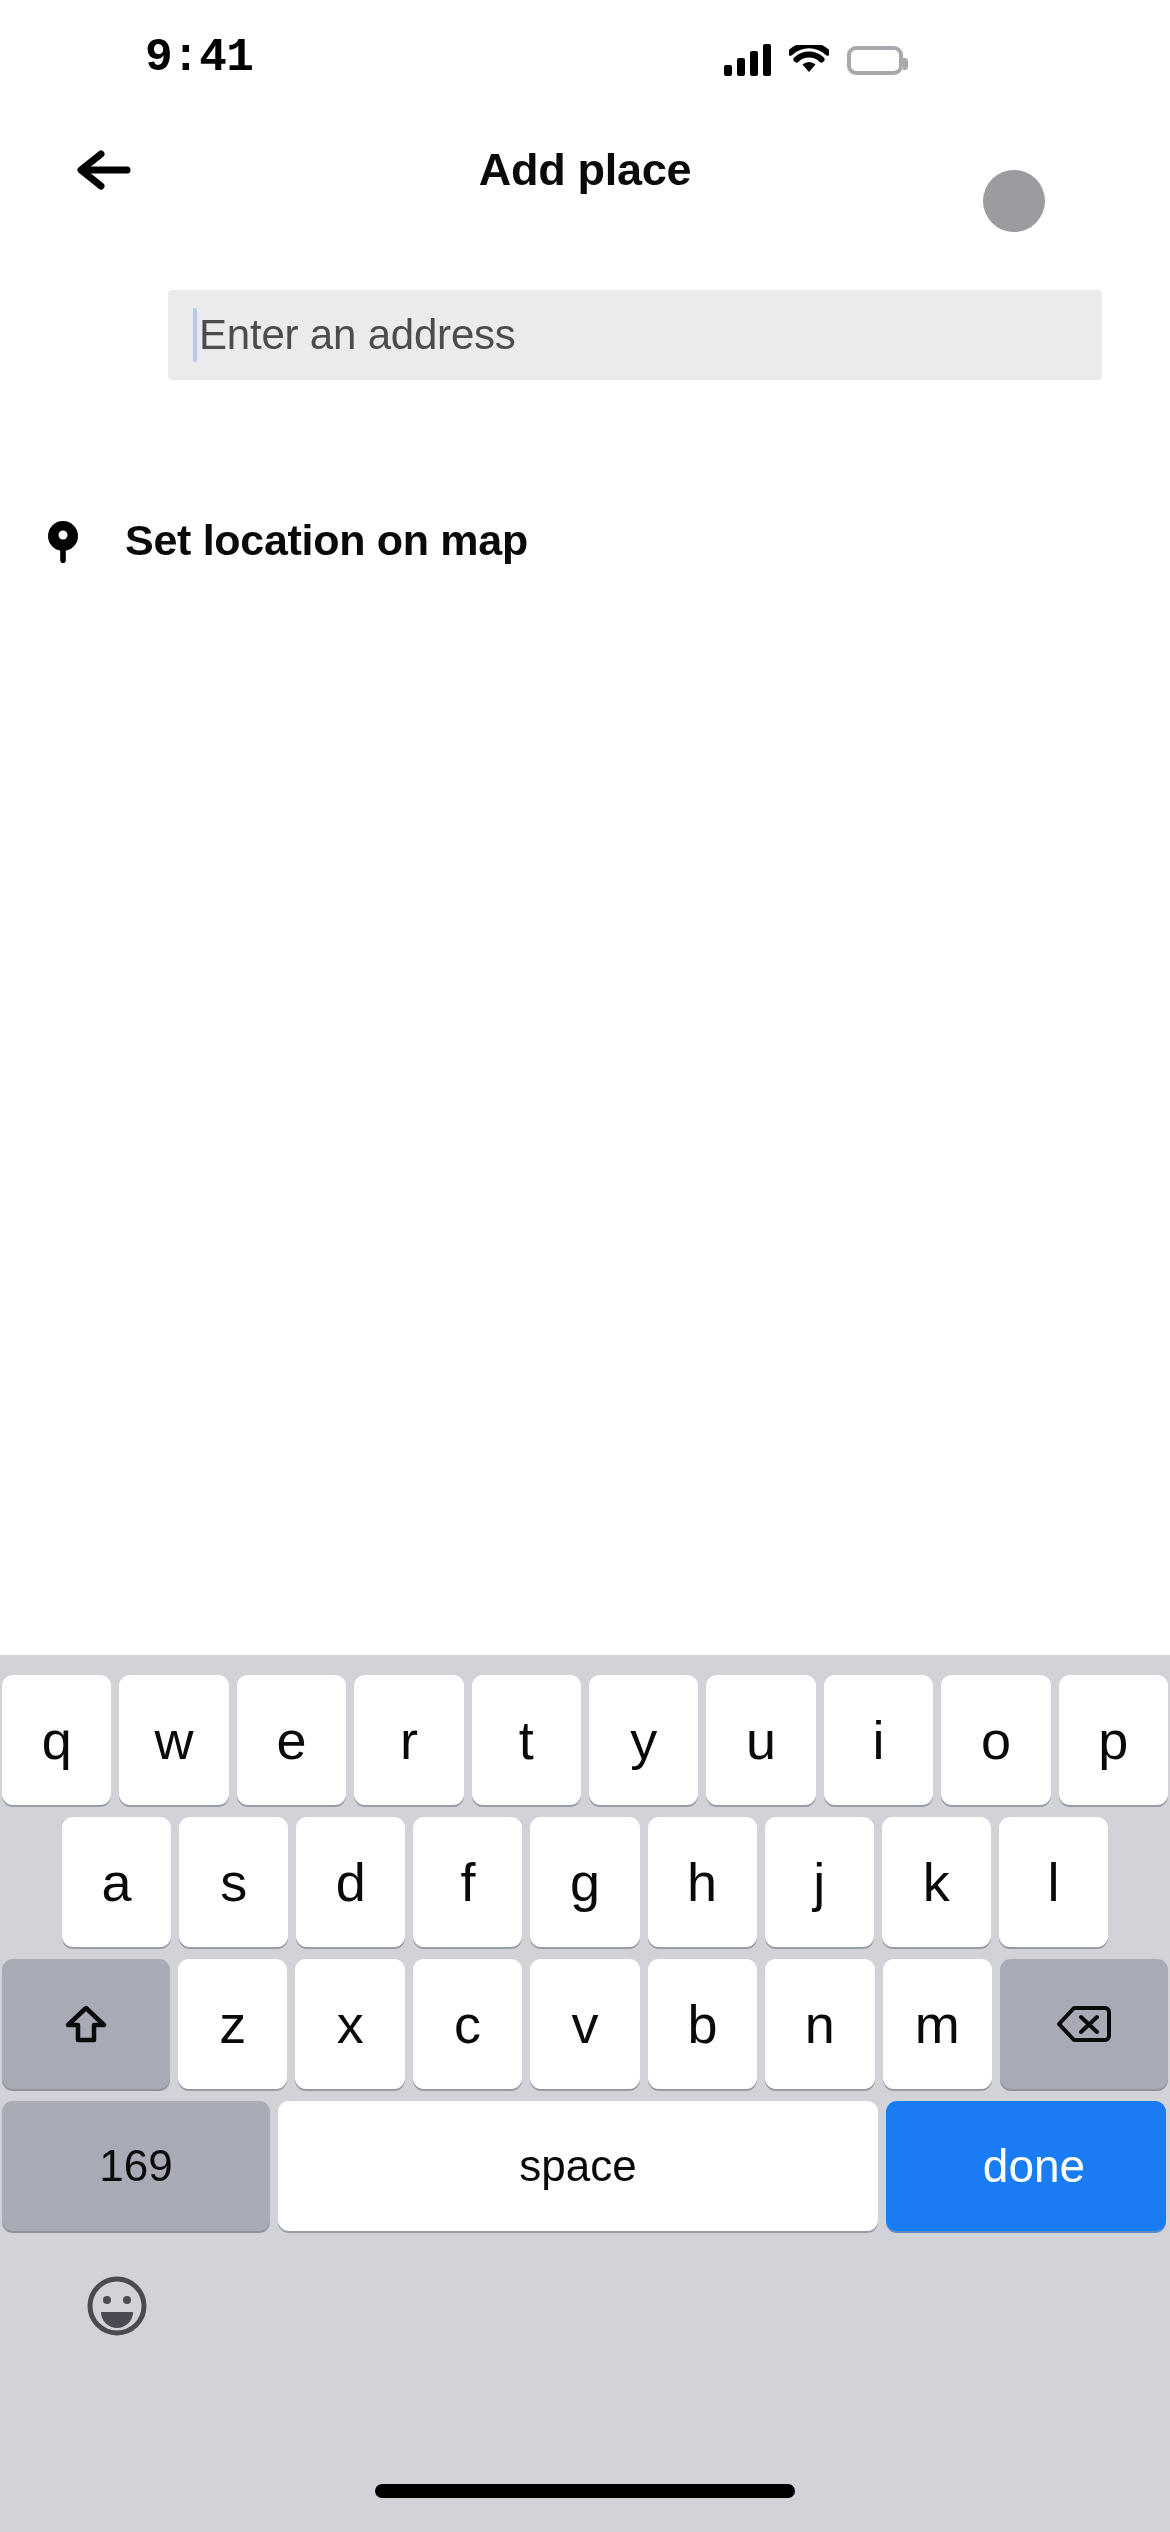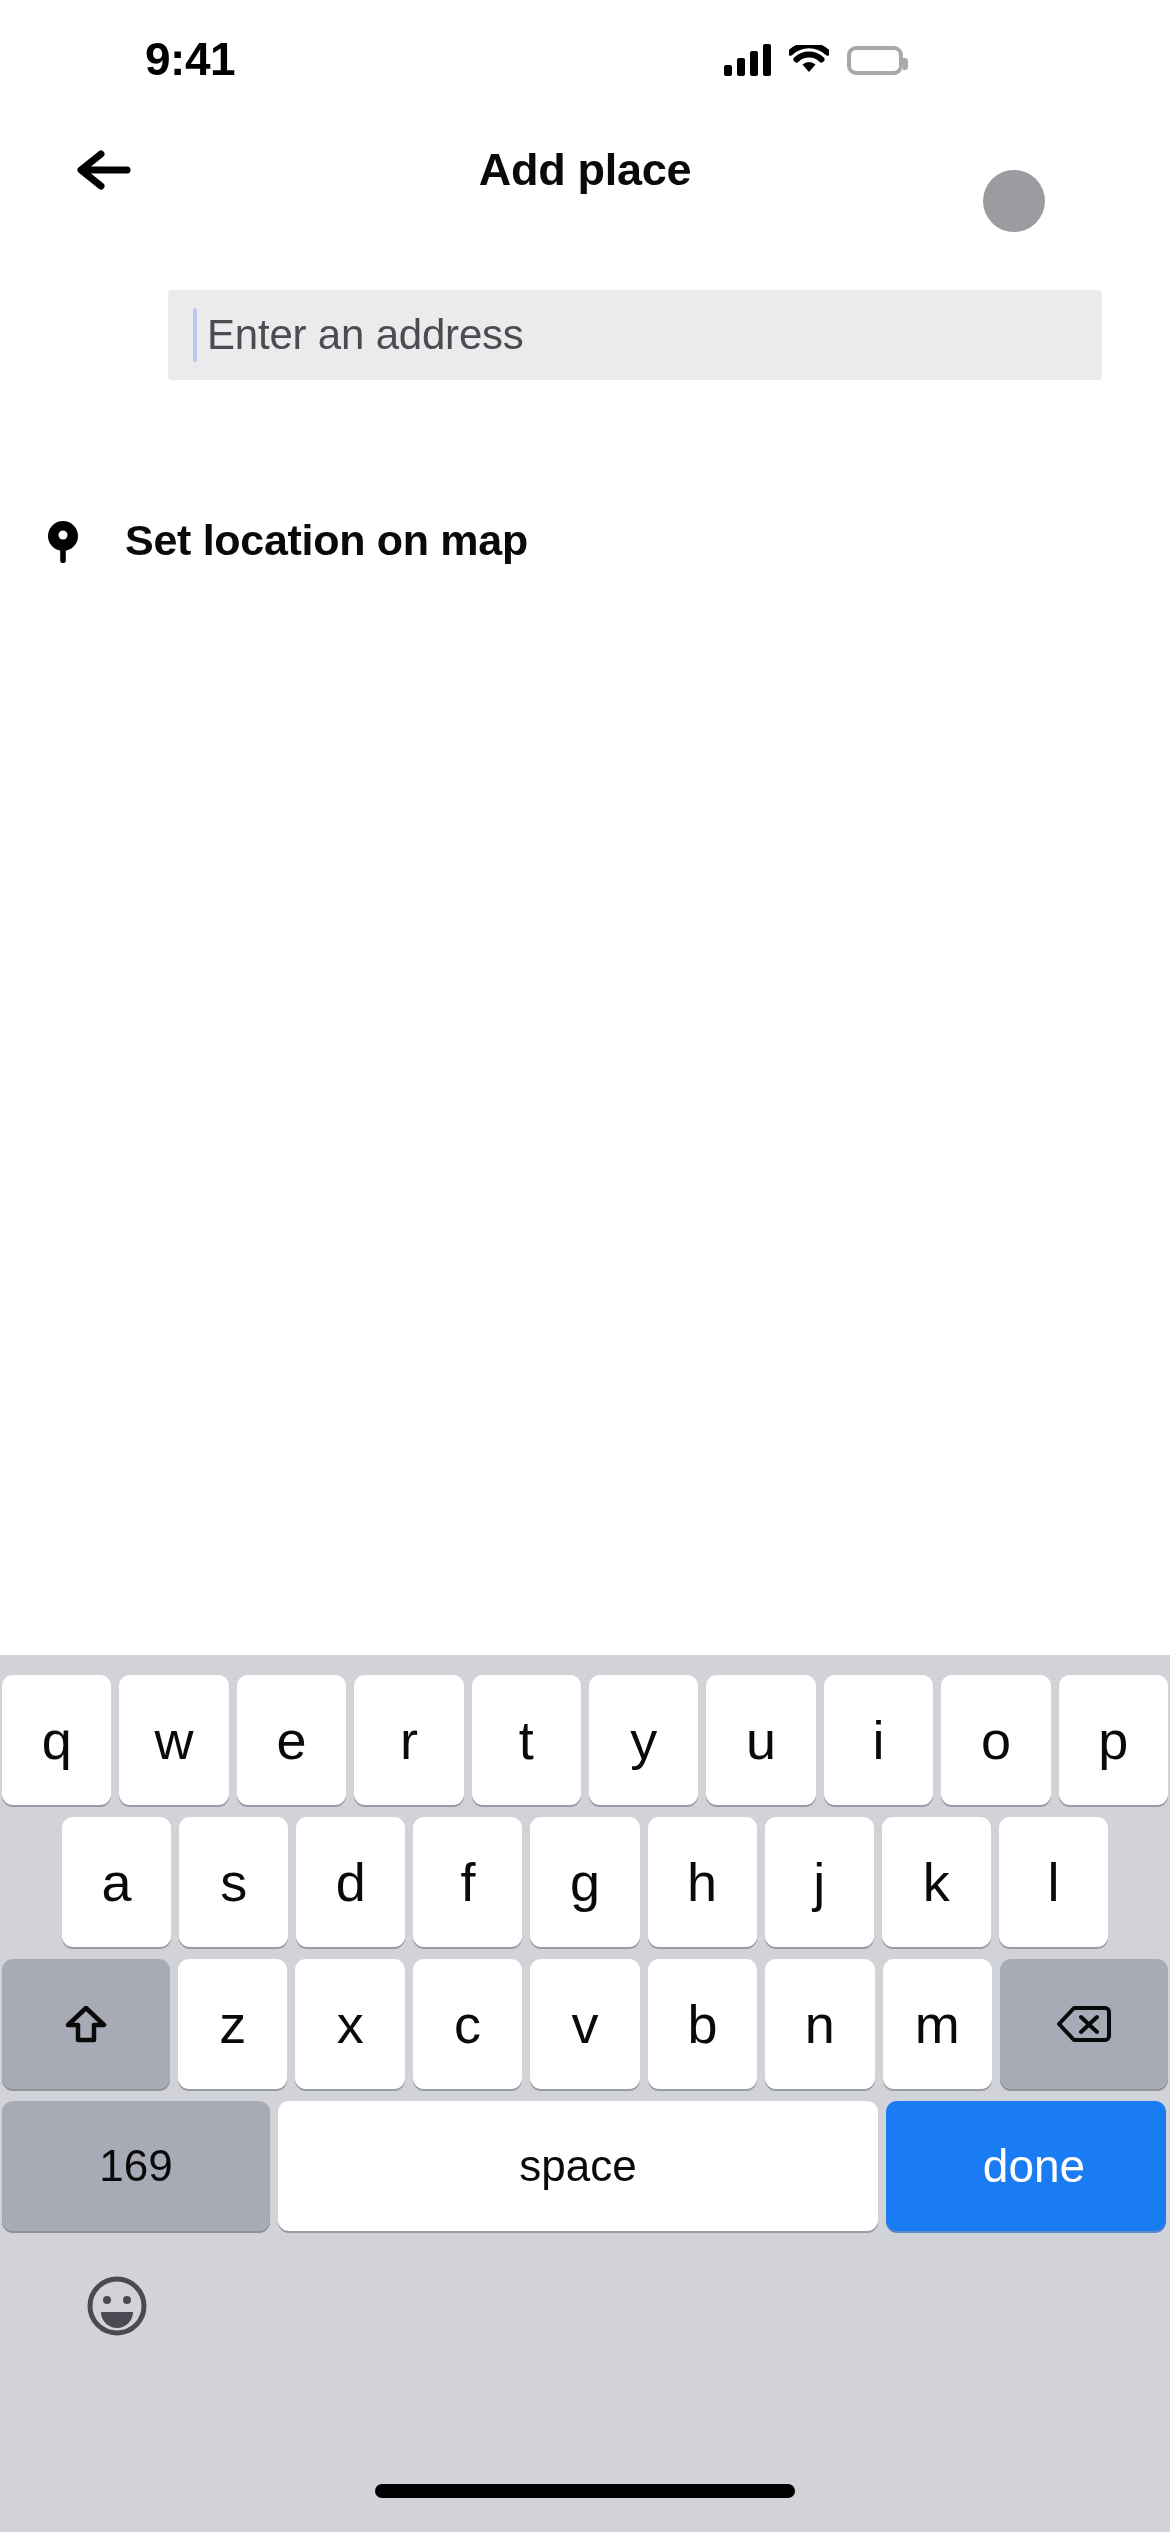--- a/index.html
+++ b/index.html
@@ -6,21 +6,21 @@
   html, body {
     width:1170px; height:2532px;
     background:#ffffff;
     font-family:"Liberation Sans", sans-serif;
     overflow:hidden;
   }
   .screen { position:relative; width:1170px; height:2532px; background:#fff; }
 
   
   .statusbar {
-    position:absolute; top:0; left:0; width:958px; height:115px;
+    position:absolute; top:0; left:0; width:958px; height:115px;font-family:Liberation Mono, monospace;
   }
   .status-time {
     position:absolute; left:145px; top:32px;
     font-size:46px; font-weight:700; color:#000; letter-spacing:-0.5px;
   }
   .status-right {
     position:absolute; right:55px; top:40px;
     display:flex; align-items:center; gap:18px; height:40px;
   }
   .signal { display:flex; align-items:flex-end; gap:5px; height:32px; }
@@ -56,21 +56,21 @@
   .searchbar {
     position:absolute; left:168px; top:290px;
     width:934px; height:90px; background:#ebebed; border-radius:4px;
     display:flex; align-items:center;
   }
   .caret {
     width:4px; height:54px; background:#b8c8e8; margin-left:25px; border-radius:2px;
     flex:0 0 auto;
   }
   .search-placeholder {
-    font-size:42px; color:#4b4b50; margin-left:10px; letter-spacing:-0.2px;
+    font-size:42px; color:#4b4b50; margin-left:2px; letter-spacing:-0.2px;
   }
 
   
   .loc-row {
     position:absolute; left:0; top:455px; width:1170px; height:110px;
     display:flex; align-items:flex-end; cursor:pointer;
   }
   .pin-wrap { width:125px; display:flex; justify-content:center; align-items:center; }
   .loc-label { font-size:43px; font-weight:700; color:#0a0a0a; letter-spacing:-0.3px; }
 

